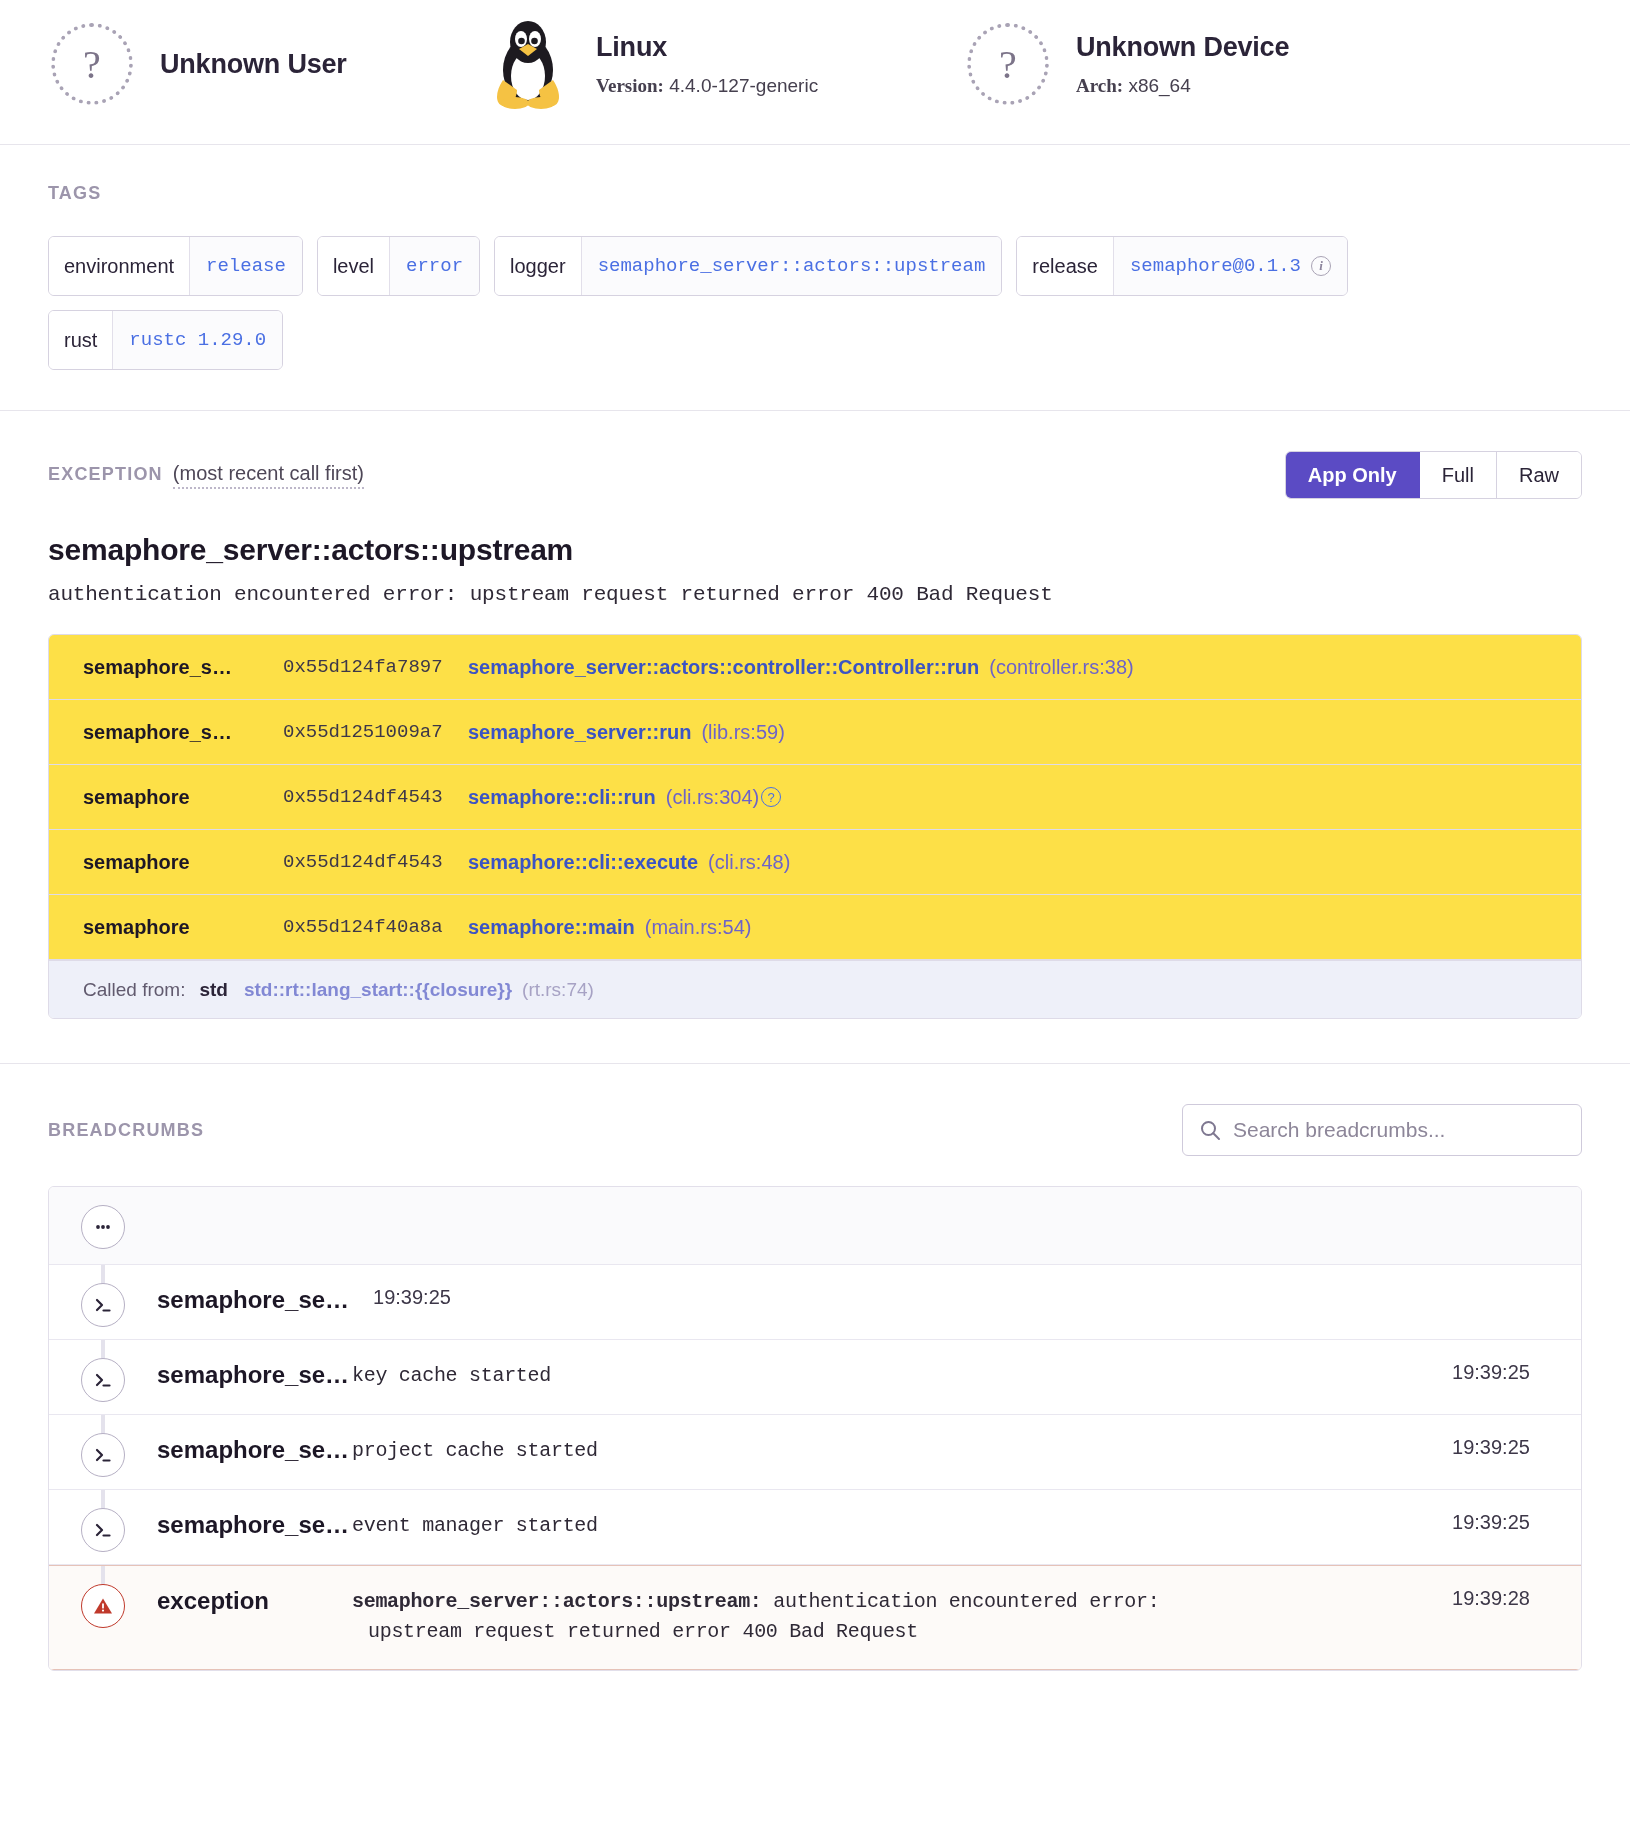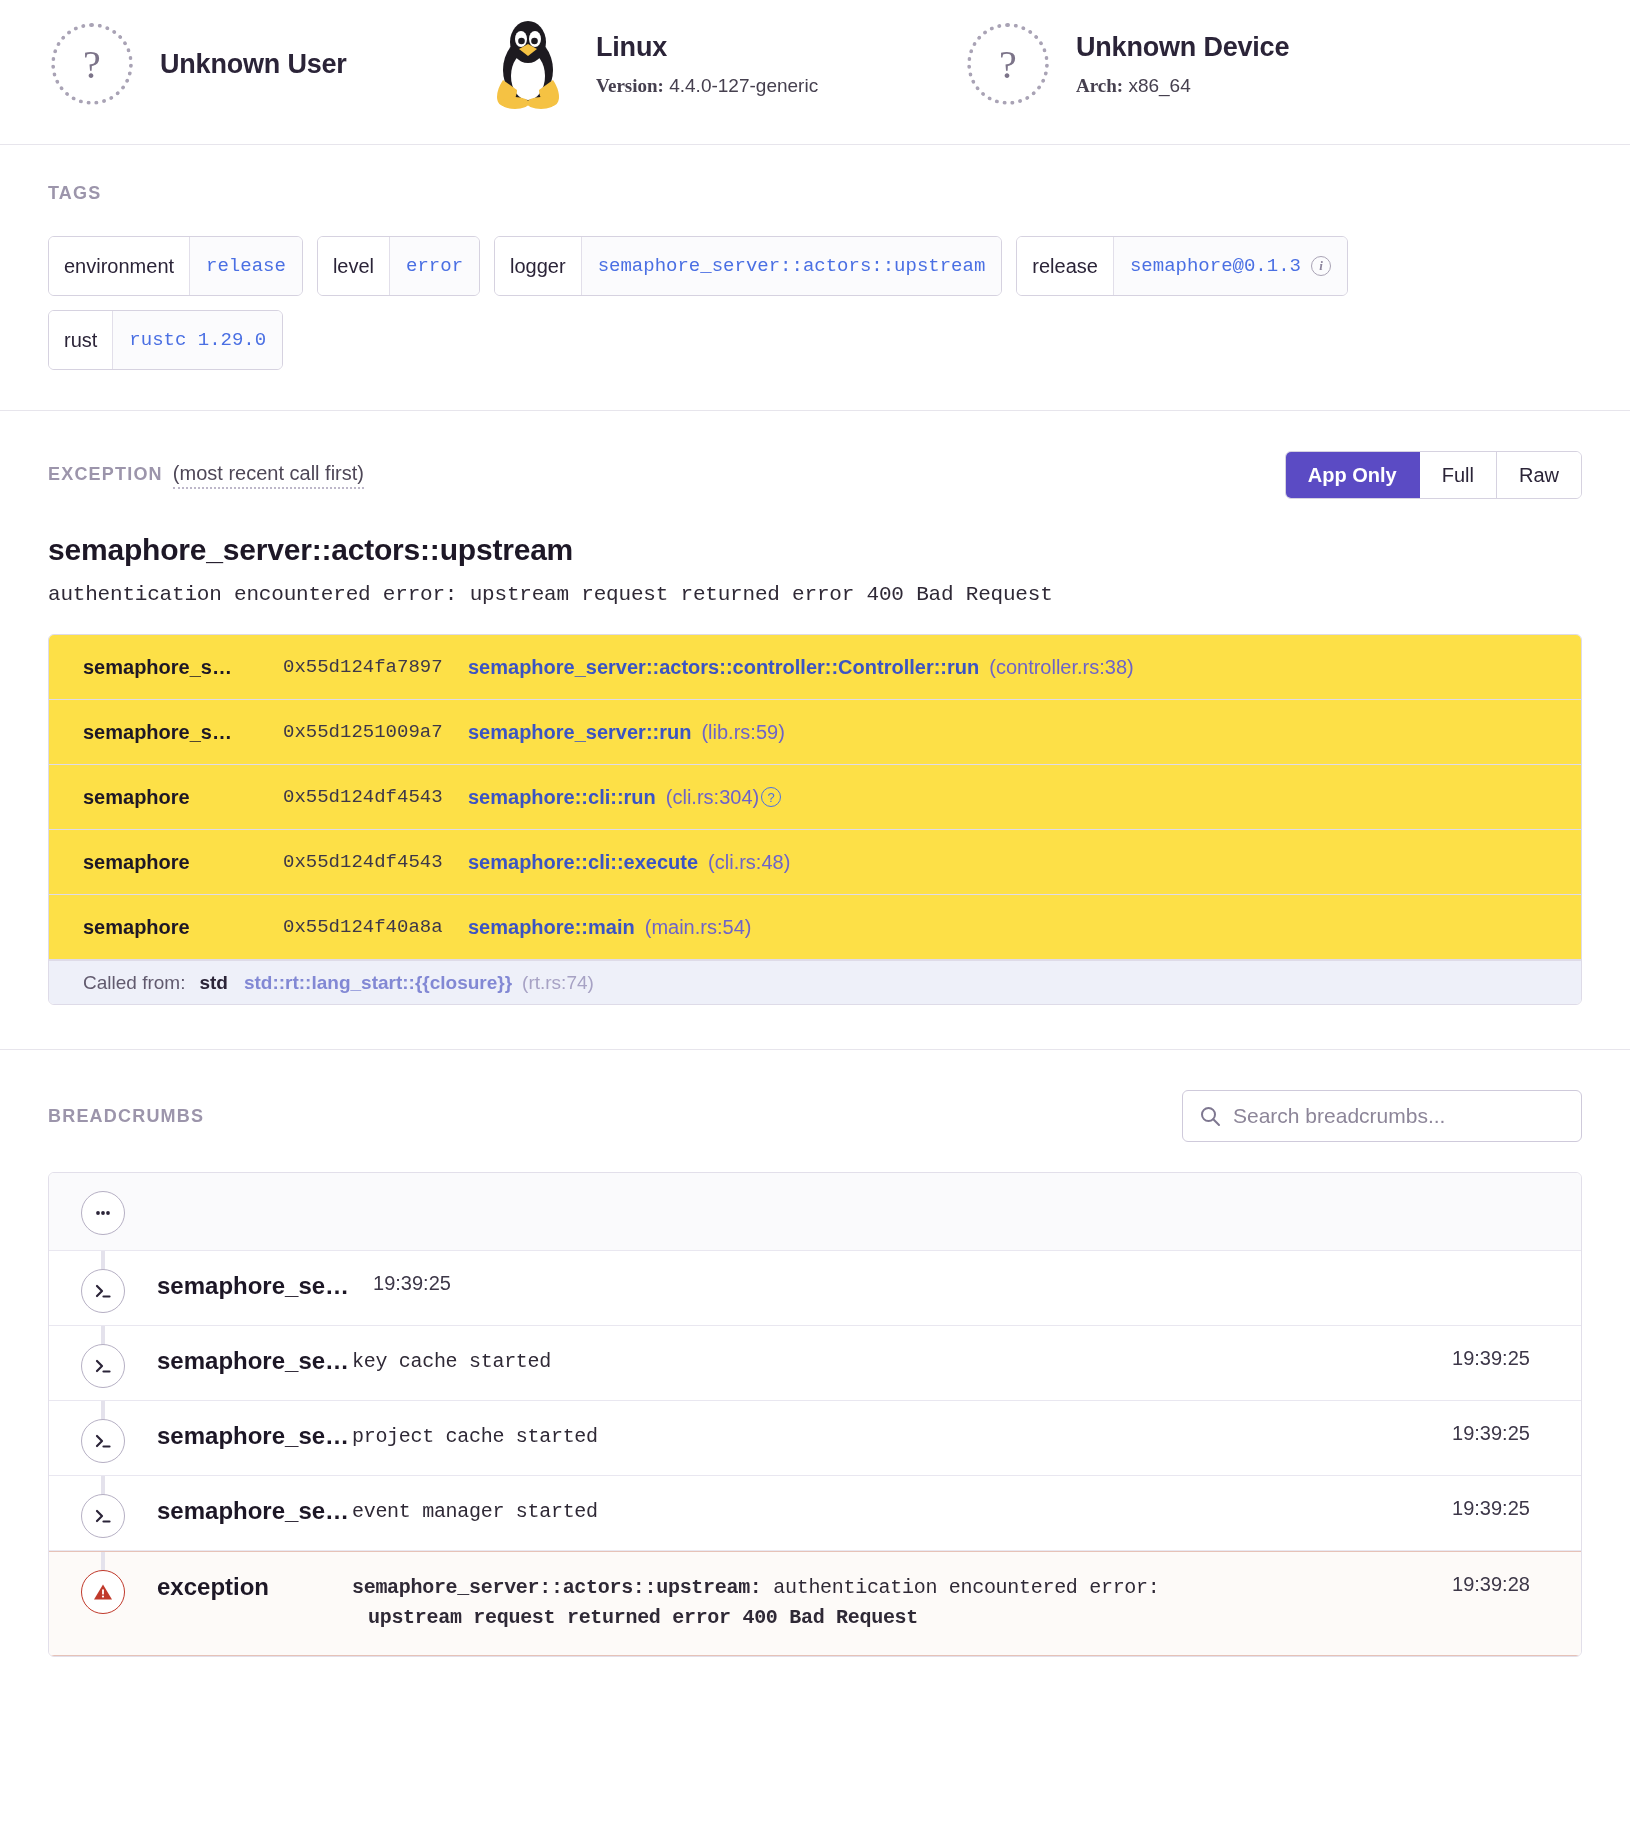--- a/index.html
+++ b/index.html
@@ -111,21 +111,21 @@
   }
   .fr-fn { font-size: 20px; font-weight: 700; color: #3b54c4; }
   .fr-loc { font-size: 20px; color: #6d63c9; margin-left: 10px; }
   .fr-q {
     display: inline-flex; align-items: center; justify-content: center;
     width: 20px; height: 20px; border-radius: 50%;
     border: 1.5px solid #4a6fe3; color: #4a6fe3; font-size: 13px;
     margin-left: 2px; vertical-align: 2px;
   }
   .frame.called-from {
-    background: #eef0f9; height: 44px; border-top: 1px solid #dedbe8; align-items: center;
+    background: #eef0f9; height: 58px; border-top: 1px solid #dedbe8; align-items: center;
   }
   .cf-label { font-size: 19px; color: #615a6e; margin-right: 14px; }
   .cf-pkg { font-size: 19px; font-weight: 700; color: #2b2438; margin-right: 16px; }
   .cf-fn { font-size: 19px; font-weight: 700; color: #8288d4; }
   .cf-loc { font-size: 19px; color: #a7a2c4; margin-left: 10px; }
 
   
   .bc-section { padding: 40px 48px 46px 48px; }
   .bc-head { display: flex; align-items: center; justify-content: space-between; }
   .search-box {
@@ -175,21 +175,21 @@
   .bc-cat {
     width: 195px; flex: none; font-size: 24px; font-weight: 700; color: #1d1726;
   }
   .bc-cat.err-cat { font-weight: 700; color: #1d1726; }
   .bc-msg {
     font-family: "Liberation Mono", "DejaVu Sans Mono", monospace;
     font-size: 20px; color: #2f2936; line-height: 1.5; flex: 1;
     padding-right: 24px; letter-spacing: -0.3px;
   }
   .bc-msg b { font-weight: 700; }
-  .bc-msg .indent { display: block; padding-left: 16px; font-weight: bold; }
+  .bc-msg .indent { display: block; padding-left: 16px; }
   .bc-time {
     width: 150px; flex: none; text-align: center; padding-right: 30px;
     font-size: 20px; color: #3d3748;
   }
   .bc-collapsed-text { font-size: 23px; color: #2b2438; padding: 19px 0; }
 </style>
 </head>
 <body>
 
 <div class="context-header">

